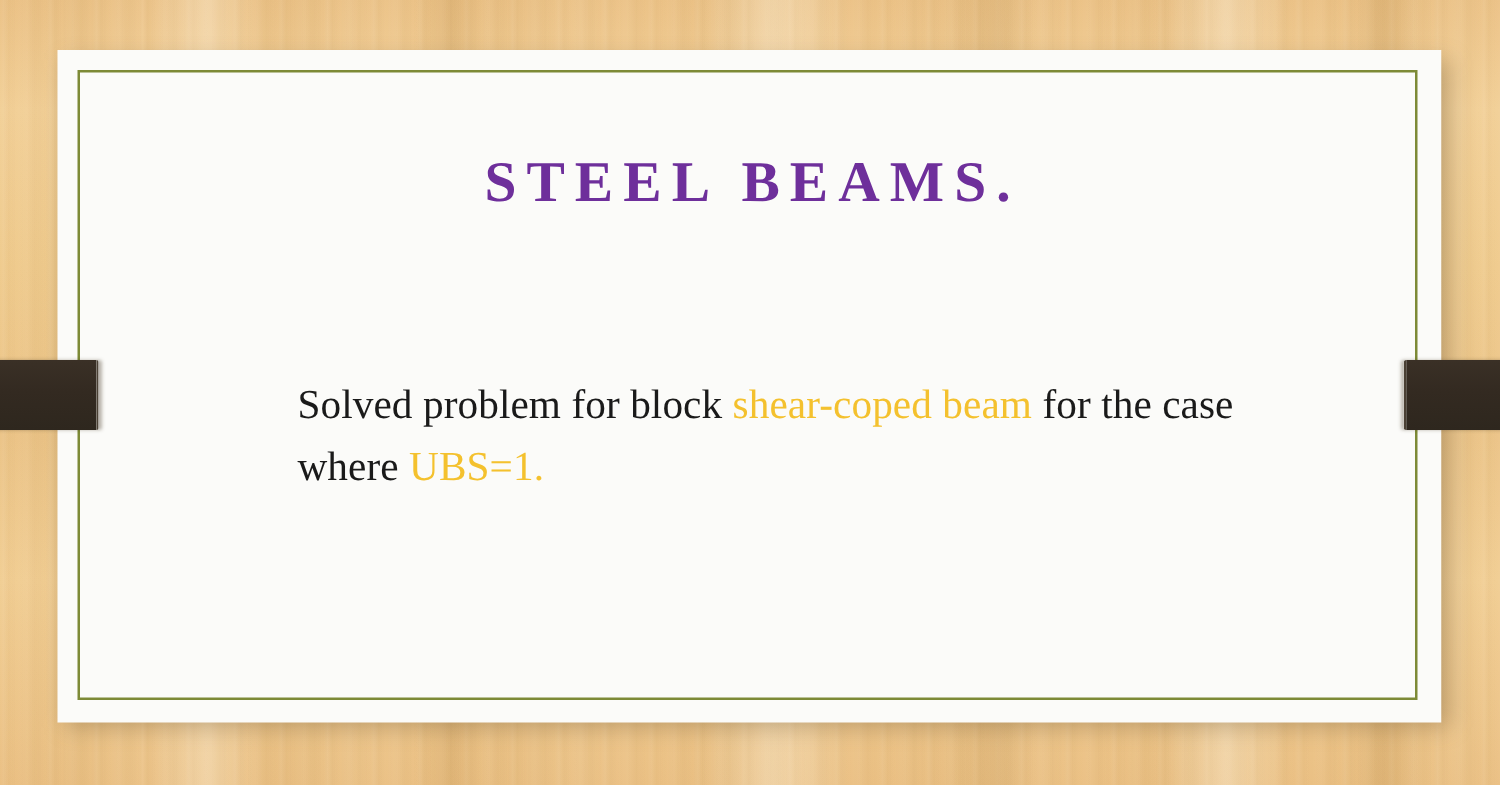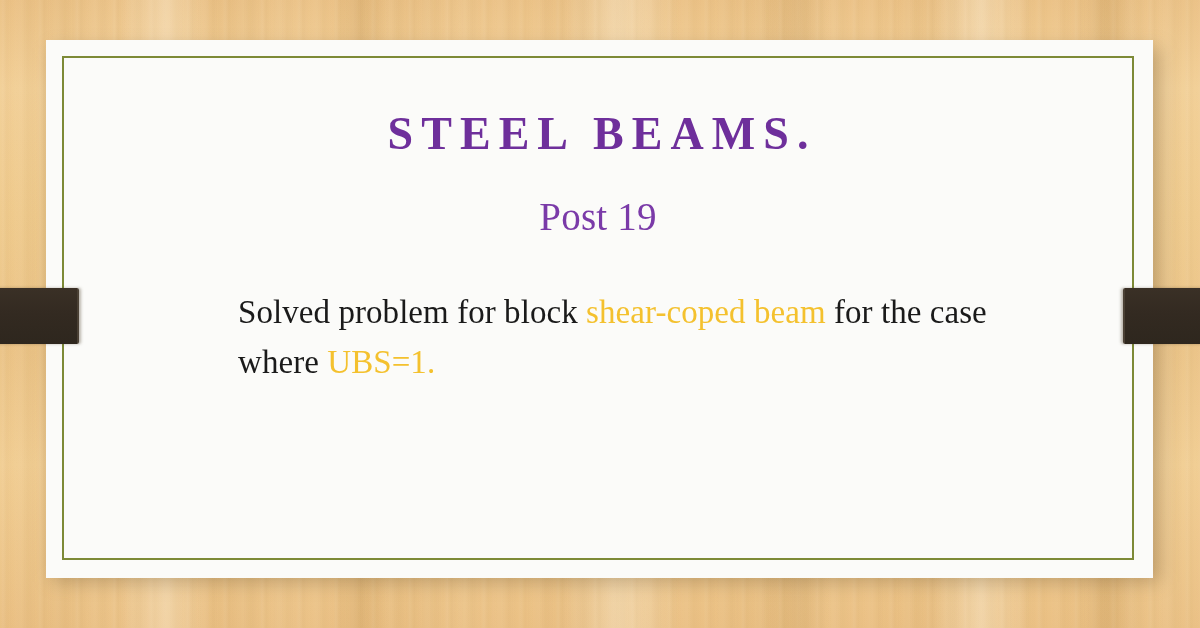--- a/index.html
+++ b/index.html
@@ -116,21 +116,21 @@
     width: 79px;
     border-left: 2px solid #4A4034;
     border-radius: 2px 0 0 2px;
     box-shadow: -2px 0 3px rgba(60,45,25,0.35);
   }
 
   
   .content {
     position: absolute;
     left: 62px;
-    top: 44px;
+    top: 56px;
     width: 1072px;
     height: 420px;
   }
 
   .title {
     position: absolute;
     left: 0;
     right: 0;
     top: 66px;
     text-align: center;
@@ -192,18 +192,17 @@
   <div class="card"></div>
   <div class="card-inner-border"></div>
 
   <div class="tab tab-left"></div>
   <div class="tab tab-right"></div>
 
   <div class="content">
 
     <div class="title">STEEL BEAMS.</div>
 
-    <div class="subtitle">Post 19</div>
 
     <div class="body-text"><span>Solved problem for block </span><span class="hl">shear-coped beam</span><span> for the case where </span><span class="hl">UBS=1.</span></div>
 
   </div>
 </div>
 
 </body></html>

